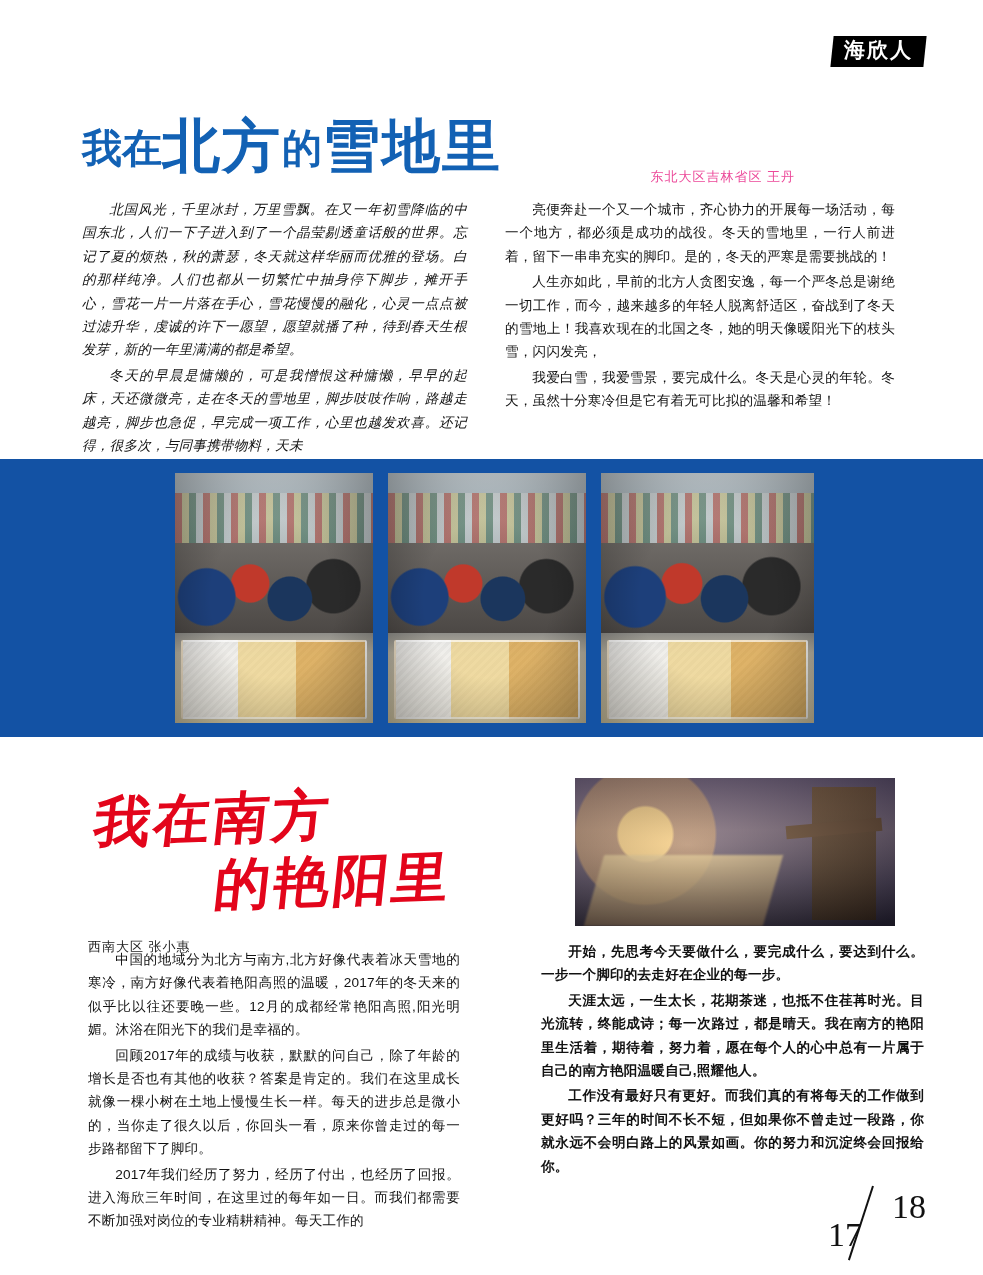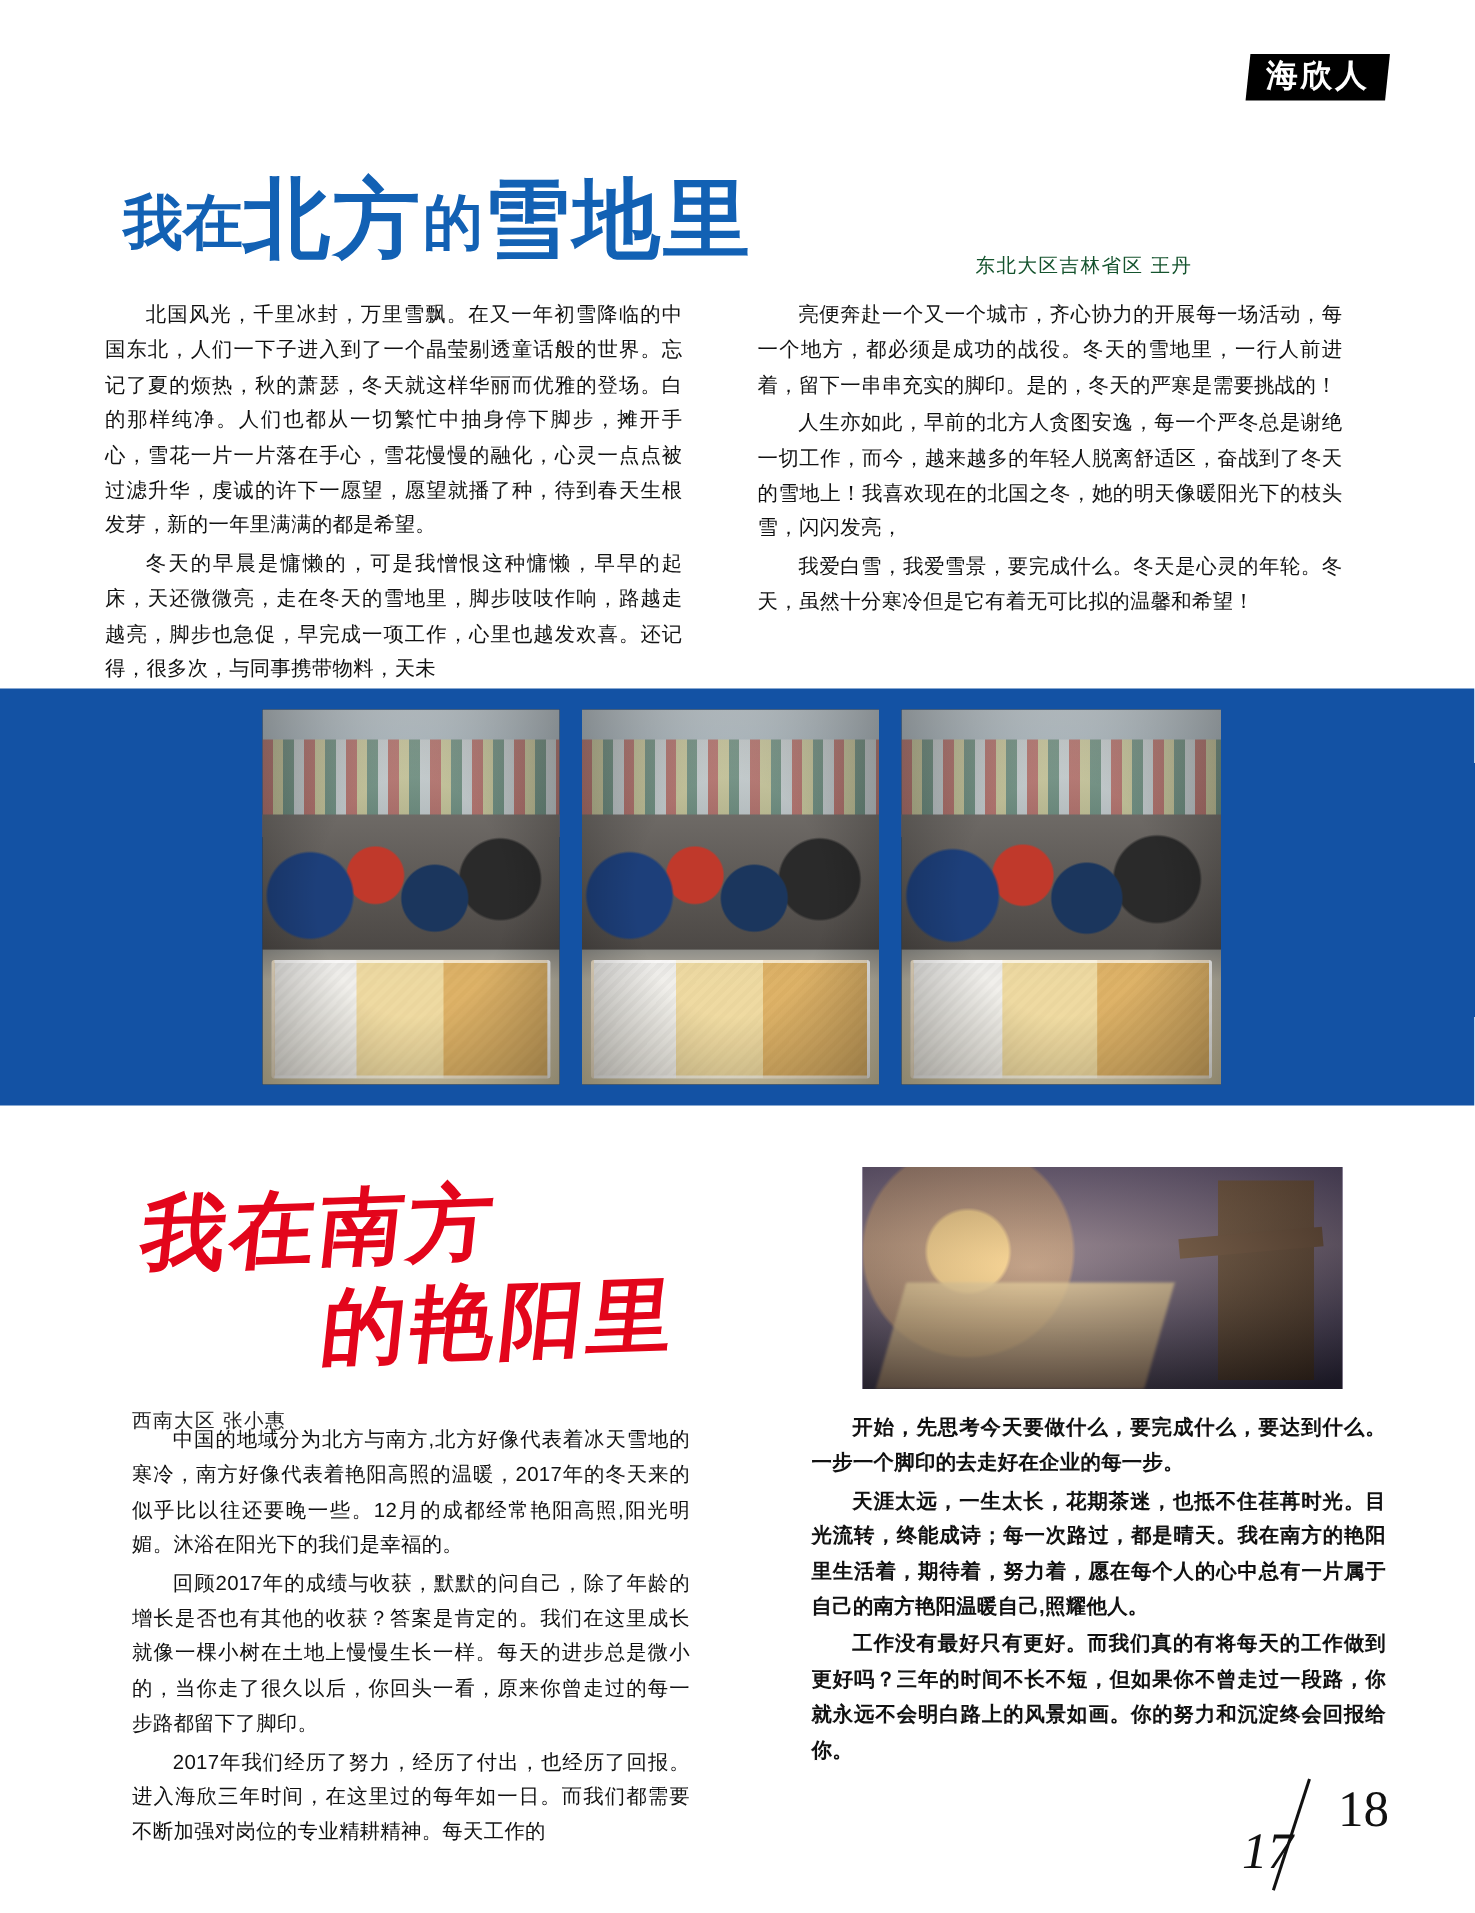--- a/index.html
+++ b/index.html
@@ -51,36 +51,36 @@
     position: relative;
     top: -4px;
     letter-spacing: 0;
     margin-top: 32px;
   }
   .byline-north {
     position: absolute;
     right: 188px;
     top: 168px;
     font-size: 13px;
-    color: #14532d;
+    color: #ec4899;
     letter-spacing: 1px;
   }
 
   .col {
     position: absolute;
     font-size: 13.6px;
     line-height: 23.4px;
     text-align: justify;
     color: #111;
     letter-spacing: 0.2px;
   }
   .col p { margin: 0; text-indent: 2em; }
   .col p + p { margin-top: 2px; }
 
-  #north-col-left  { left: 70px;  top: 198px; width: 385px; }
+  #north-col-left  { left: 82px;  top: 198px; width: 385px; font-style: italic; }
   #north-col-right { left: 505px; top: 198px; width: 390px; }
 
   
   .photo-band {
     position: absolute;
     left: 0;
     top: 459px;
     width: 983px;
     height: 278px;
     background: #1352a4;
@@ -204,21 +204,21 @@
   #south-col-left  { left: 88px;  top: 948px; width: 372px; }
   #south-col-right { left: 541px; top: 940px; width: 383px; font-weight: bold; }
 
   
   .pagenum {
     position: absolute;
     font-size: 34px;
     color: #111;
     font-family: "Liberation Serif", serif;
   }
-  #page-left  { left: 828px; top: 1216px; font-style: italic; }
+  #page-left  { left: 828px; top: 1216px; }
   #page-right { left: 892px; top: 1188px; }
   .page-slash {
     position: absolute;
     left: 872px;
     top: 1186px;
     width: 2px;
     height: 78px;
     background: #111;
     transform: rotate(18deg);
     transform-origin: top center;

